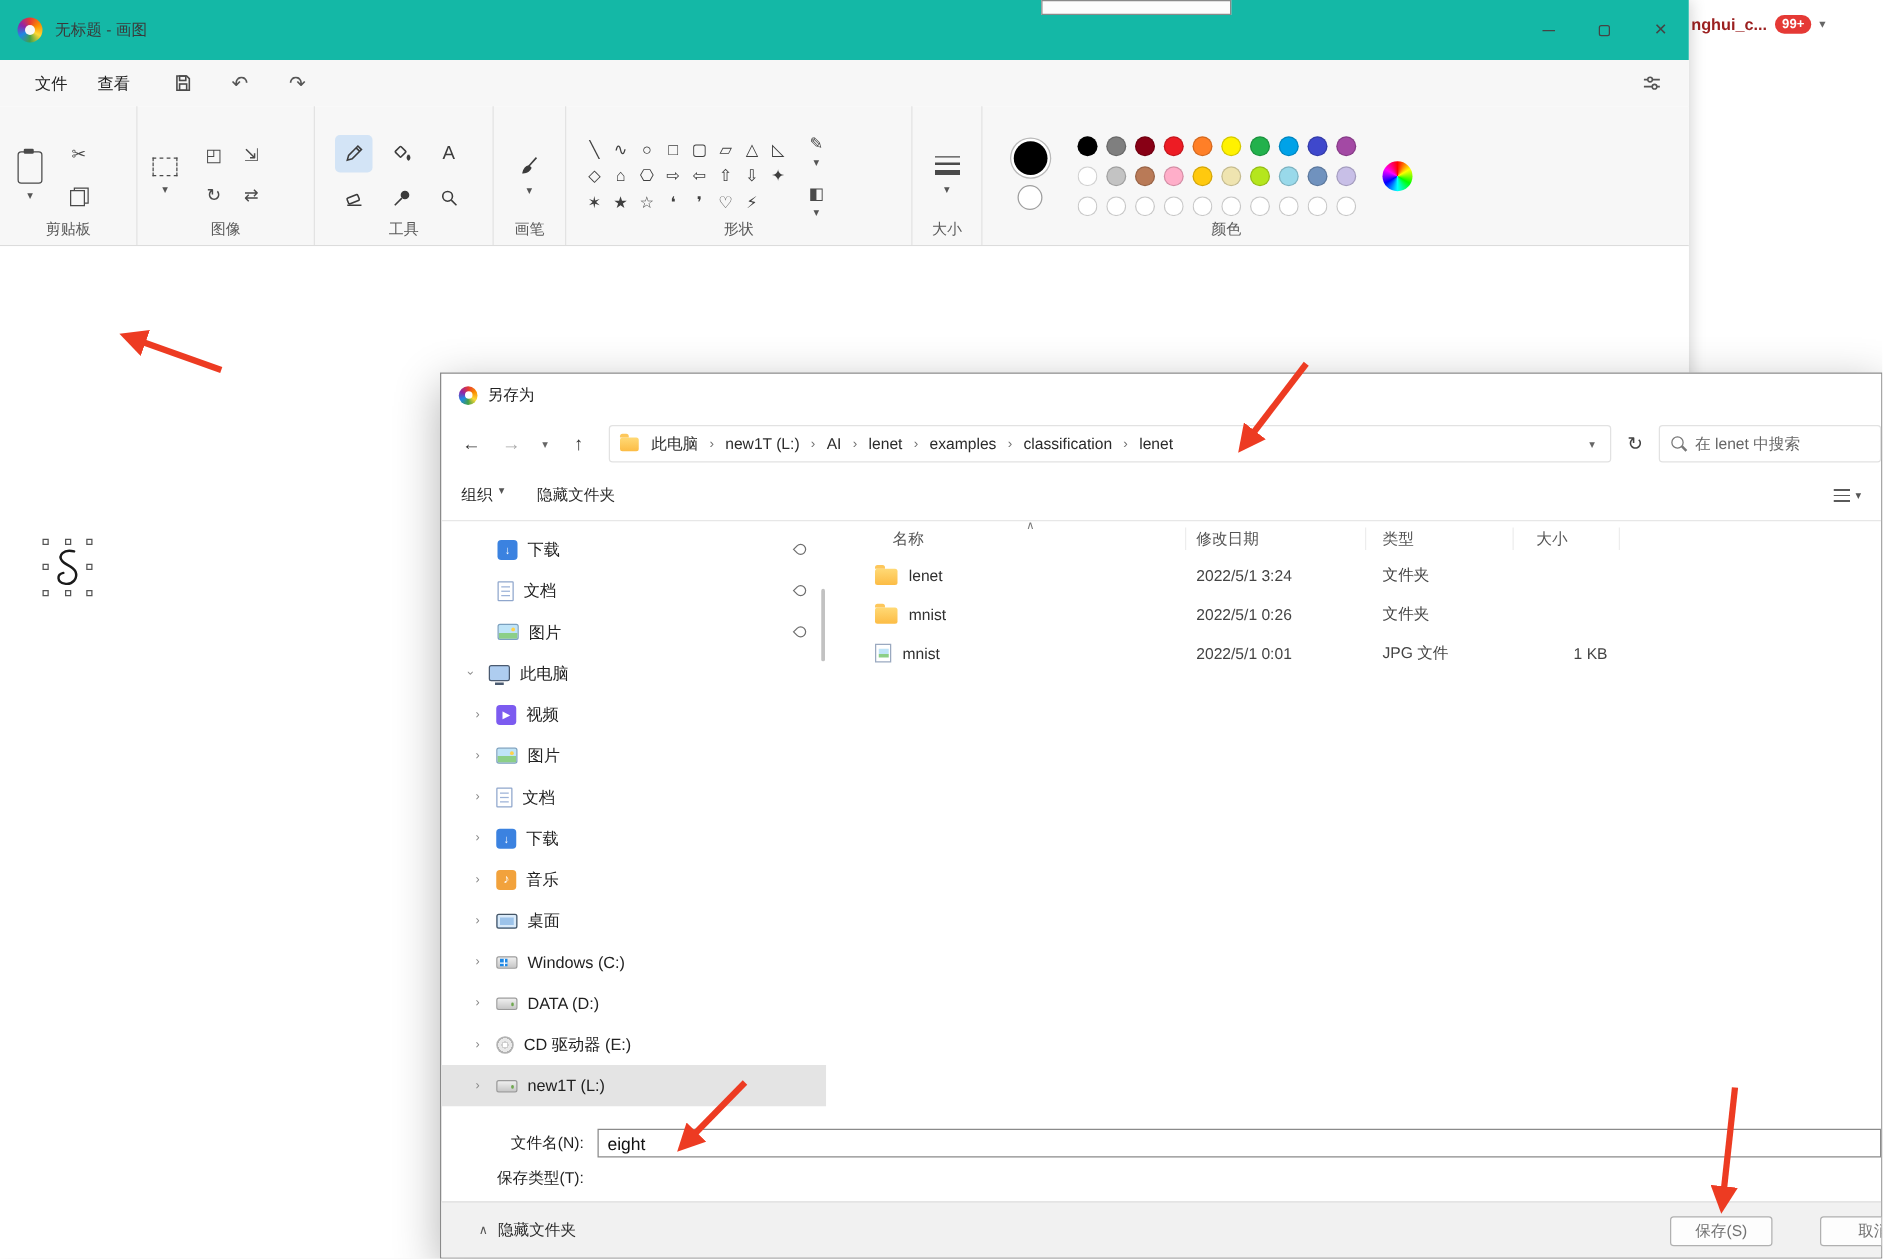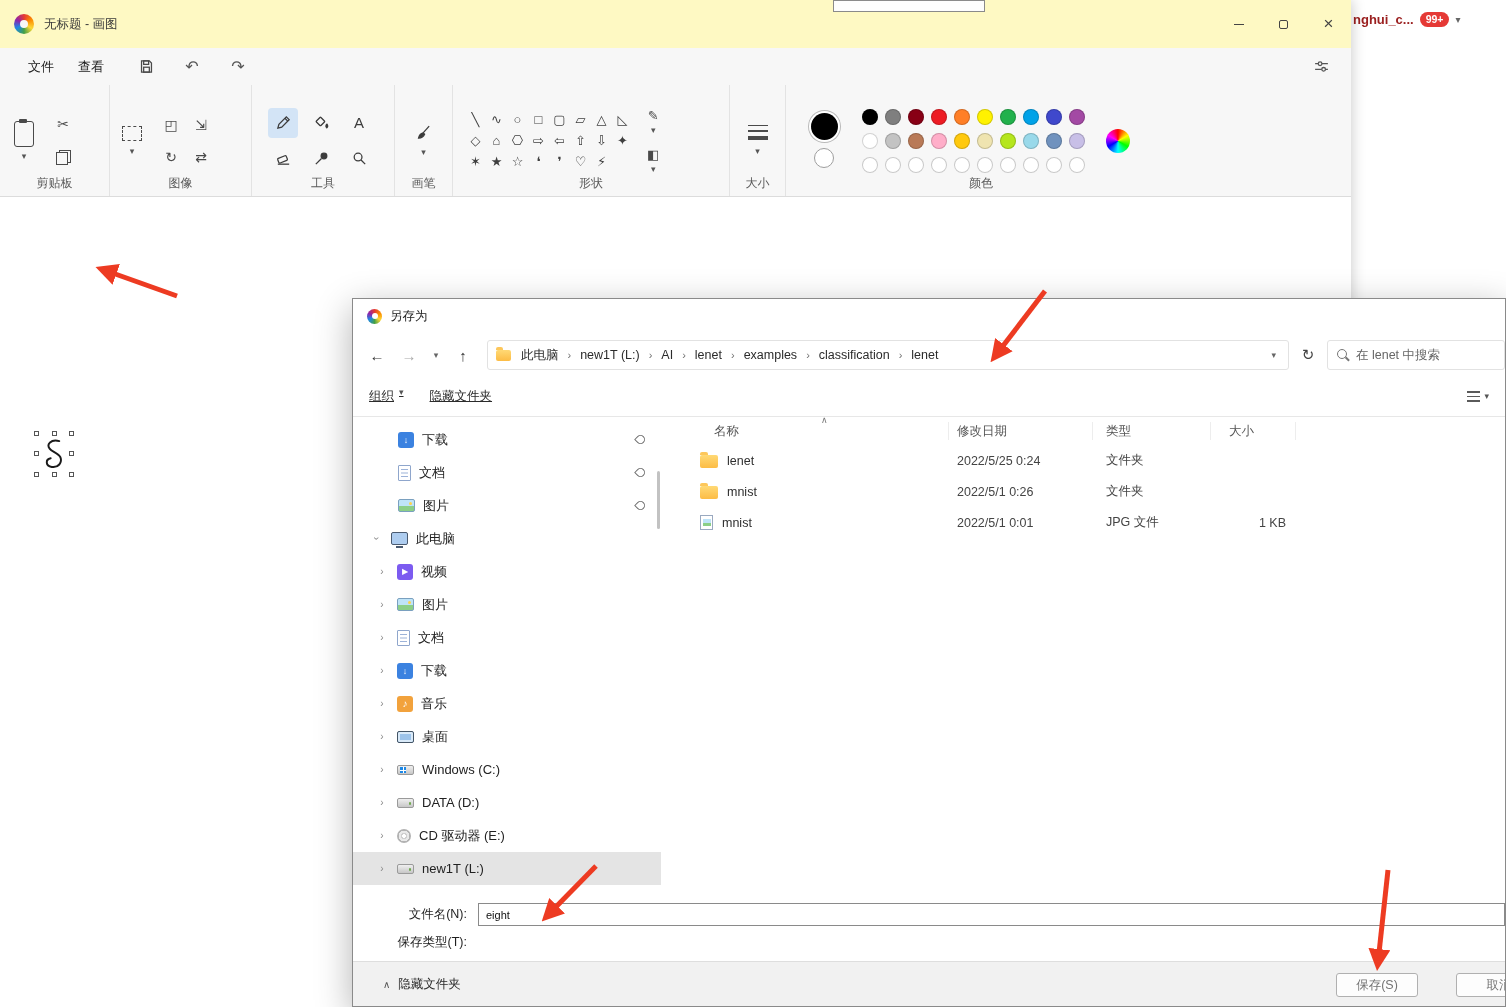--- a/index.html
+++ b/index.html
@@ -10,21 +10,21 @@
   
   .bg-window { position:absolute; left:1345px; top:0; width:161px; height:1007px; background:#fff; }
   .bg-account { display:flex; align-items:center; gap:6px; padding:12px 0 0 8px; }
   .bg-user { color:#9b2020; font-size:13px; font-weight:bold; }
   .bg-badge { background:#e53935; color:#fff; font-size:10.5px; font-weight:bold; border-radius:9px; padding:2px 6px; line-height:1; }
   .bg-chev { color:#666; font-size:10px; }
   .bg-tab-outline { position:absolute; left:833px; top:0; width:152px; height:12px; border:1px solid #8a8a8a; background:#fdfdfd; z-index:5; }
 
   
   .paint { position:absolute; left:0; top:0; width:1351px; height:1007px; background:#fff; box-shadow:2px 0 12px rgba(0,0,0,.18); z-index:2; }
-  .titlebar { height:48px; display:flex; align-items:center; padding-left:14px; background:#fef9c3; }
+  .titlebar { height:48px; display:flex; align-items:center; padding-left:14px; background:#14b8a6; }
   .paint-logo { width:20px; height:20px; border-radius:50%; background:conic-gradient(#e53935,#fb8c00,#fdd835,#43a047,#1e88e5,#8e24aa,#e53935); position:relative; }
   .paint-logo::after { content:""; position:absolute; left:6px; top:6px; width:8px; height:8px; border-radius:50%; background:#f7f7f7; }
   .title-text { margin-left:10px; color:#3a3a3a; }
   .win-controls { margin-left:auto; height:100%; display:flex; }
   .wbtn { width:45px; height:100%; display:flex; align-items:center; justify-content:center; color:#444; }
   .min-glyph { width:10px; height:1px; background:#444; display:inline-block; }
   .max-glyph { width:9px; height:9px; border:1px solid #444; border-radius:2px; display:inline-block; }
   .wbtn.close { font-size:17px; }
 
   .menubar { height:37px; display:flex; align-items:center; padding-left:16px; background:#f7f7f7; }
@@ -104,21 +104,21 @@
   .addr-chev { margin-left:auto; color:#666; font-size:9px; padding:0 4px; }
   .refresh-btn { width:30px; height:28px; display:flex; align-items:center; justify-content:center; color:#444; font-size:15px; }
   .searchbox { width:178px; height:30px; border:1px solid #e2e2e2; border-radius:3px; display:flex; align-items:center; gap:7px; padding:0 9px; }
   .search-glyph { position:relative; width:12px; height:12px; flex:none; }
   .search-glyph::before { content:""; position:absolute; left:0; top:0; width:8px; height:8px; border:1.5px solid #777; border-radius:50%; }
   .search-glyph::after { content:""; position:absolute; left:8px; top:9px; width:5px; height:1.6px; background:#777; transform:rotate(45deg); }
   .searchbox input { border:none; outline:none; width:120px; font-size:12.5px; color:#333; font-family:inherit; }
   .searchbox input::placeholder { color:#666; }
 
   .dlg-toolbar { position:absolute; left:0; top:78px; right:0; height:40px; display:flex; align-items:center; gap:26px; padding:0 16px; border-bottom:1px solid #e7e7e7; }
-  .tb-item { display:flex; align-items:flex-start; gap:5px; color:#2b2b2b;text-decoration:underline; }
+  .tb-item { display:flex; align-items:flex-start; gap:5px; color:#2b2b2b; }
   .viewgrp { margin-left:auto; display:flex; align-items:center; gap:4px; }
   .viewlist-glyph { width:13px; height:11px; background:repeating-linear-gradient(#5a5a5a 0 1.5px, transparent 1.5px 4.7px); }
 
   .left-pane { position:absolute; left:0; top:118px; width:308px; height:482px; padding-top:6px; overflow:hidden; }
   .nav-row { height:33px; display:flex; align-items:center; gap:8px; font-size:13px; color:#222; }
   .nav-row.sel { background:#e4e4e4; }
   .tchev { width:14px; text-align:center; color:#8a8a8a; font-size:10px; flex:none; }
   .tchev.open { transform:rotate(90deg); }
   .pin { width:9px; height:9px; border:1.6px solid #6e6e6e; border-radius:50% 50% 50% 0; transform:rotate(45deg); margin-left:auto; margin-right:16px; flex:none; }
   .vscroll { position:absolute; left:304px; top:172px; width:3px; height:58px; background:#c2c2c2; border-radius:2px; }
@@ -158,21 +158,21 @@
   .fh-size { width:85px; padding-left:18px; }
   .sort-caret { position:absolute; left:160px; top:-2px; font-size:9px; color:#777; }
   .f-row { height:31px; display:flex; align-items:center; color:#2f2f2f; }
   .fc-name { width:288px; display:flex; align-items:center; gap:9px; padding-left:39px; }
   .fc-date { width:144px; padding-left:8px; color:#444; }
   .fc-type { width:118px; padding-left:13px; color:#444; }
   .fc-size { width:85px; text-align:right; padding-right:10px; color:#444; }
 
   .fn-row { position:absolute; left:0; height:23px; display:flex; align-items:center; }
   .fn-label { width:120px; text-align:right; padding-right:6px; color:#1f1f1f; }
-  .fn-input { position:absolute; left:125px; top:0; width:1027px; height:23px; border:1px solid #8a8a8a; padding:0 7px; font-size:11px; font-family:inherit; color:#111; outline:none; background:#fff; }
+  .fn-input { position:absolute; left:125px; top:0; width:1027px; height:23px; border:1px solid #8a8a8a; padding:0 7px; font-size:14px; font-family:inherit; color:#111; outline:none; background:#fff; }
   .fn-value { position:absolute; left:125px; top:0; width:1027px; height:23px; border:1px solid #8a8a8a; padding:0 7px; line-height:21px; color:#111; background:#fff; white-space:nowrap; overflow:hidden; }
 
   .dlg-footer { position:absolute; left:0; right:0; bottom:0; height:45px; background:#f1f1f1; border-top:1px solid #dedede; }
   .hide-folders { position:absolute; left:30px; top:14px; display:flex; align-items:center; gap:8px; color:#2b2b2b; }
   .hf-caret { font-size:10px; color:#555; }
   .dlg-btn { position:absolute; top:11px; width:82px; height:24px; background:#fdfdfd; border:1px solid #b0b0b0; border-radius:3px; display:flex; align-items:center; justify-content:center; font-size:12.5px; color:#737373; }
   .btn-save { left:983px; }
   .btn-cancel { left:1103px; width:86px; }
 
   .arrows { position:absolute; left:0; top:0; width:1506px; height:1007px; z-index:50; pointer-events:none; }
@@ -563,21 +563,21 @@
         <span class="fh fh-date">修改日期</span>
         <span class="fh fh-type">类型</span>
         <span class="fh fh-size">大小</span>
       </div>
       <div>
           <div class="f-row">
             <span class="fc-name">
               <span class="folder"></span>
               <span>lenet</span>
             </span>
-            <span class="fc-date">2022/5/25 0:24</span>
+            <span class="fc-date">2022/5/1 3:24</span>
             <span class="fc-type">文件夹</span>
             <span class="fc-size"></span>
           </div>
           <div class="f-row">
             <span class="fc-name">
               <span class="folder"></span>
               <span>mnist</span>
             </span>
             <span class="fc-date">2022/5/1 0:26</span>
             <span class="fc-type">文件夹</span>

